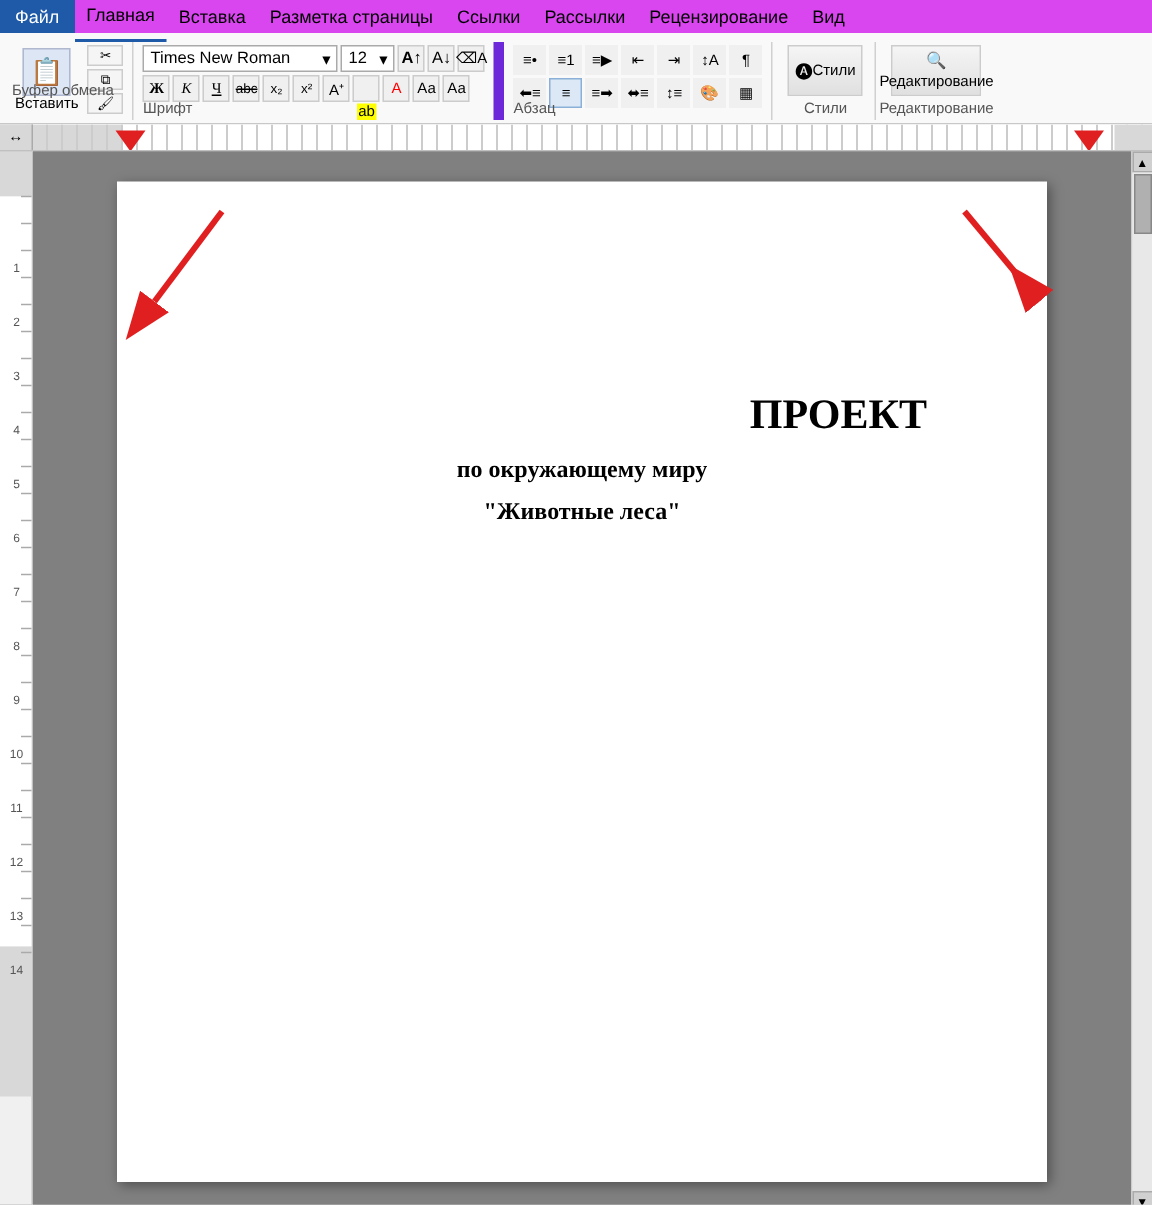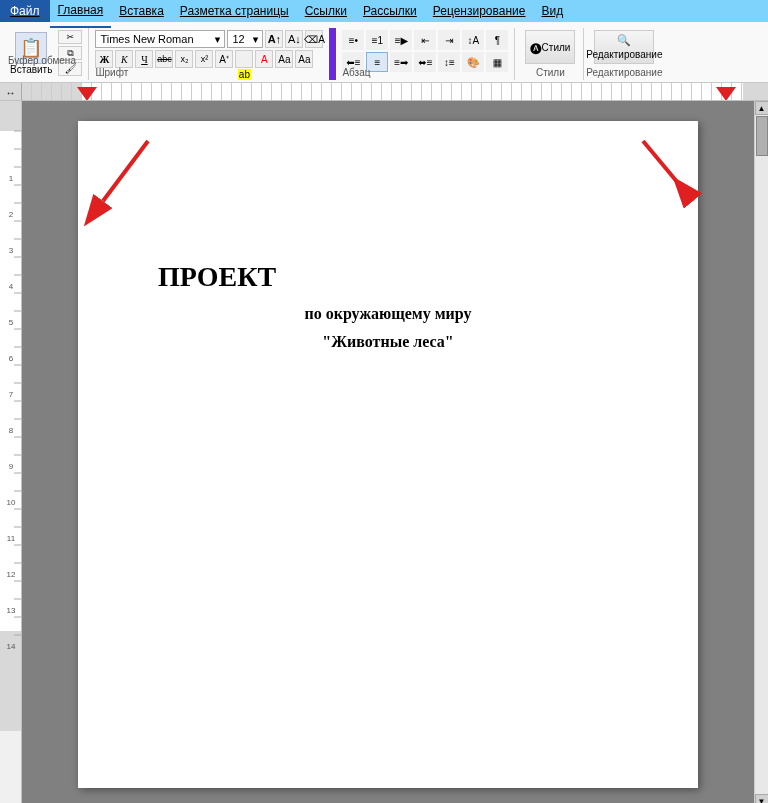--- a/index.html
+++ b/index.html
@@ -2,23 +2,22 @@
 <html><head>
   <meta charset="utf-8">
   <style>
     * { margin: 0; padding: 0; box-sizing: border-box; }
     body { font-family: 'Segoe UI', Tahoma, Geneva, Verdana, sans-serif; font-size: 12px; background: #f0f0f0; overflow: hidden; width: 768px; height: 803px; }
 
     
     .menu-bar {
       display: flex;
       align-items: center;
-      background: #7dd3fc;
+      background: #d946ef;
       height: 22px;
-      text-decoration: underline;
     }
     .menu-bar .file-btn {
       background: #1e5aa8;
       color: white;
       padding: 2px 10px;
       font-size: 12px;
       height: 22px;
       display: flex;
       align-items: center;
       cursor: pointer;
@@ -310,21 +309,21 @@
       position: relative;
     }
     .doc-header-text {
       text-align: center;
       font-family: 'Times New Roman', Times, serif;
       font-size: 13px;
       line-height: 1.6;
       margin-bottom: 20px;
     }
     .doc-title {
-      text-align: left;
+      text-align: right;
       font-family: 'Times New Roman', Times, serif;
       font-size: 28px;
       font-weight: bold;
       margin-top: 80px;
       margin-bottom: 12px;
     }
     .doc-subtitle1 {
       text-align: center;
       font-family: 'Times New Roman', Times, serif;
       font-size: 16px;

